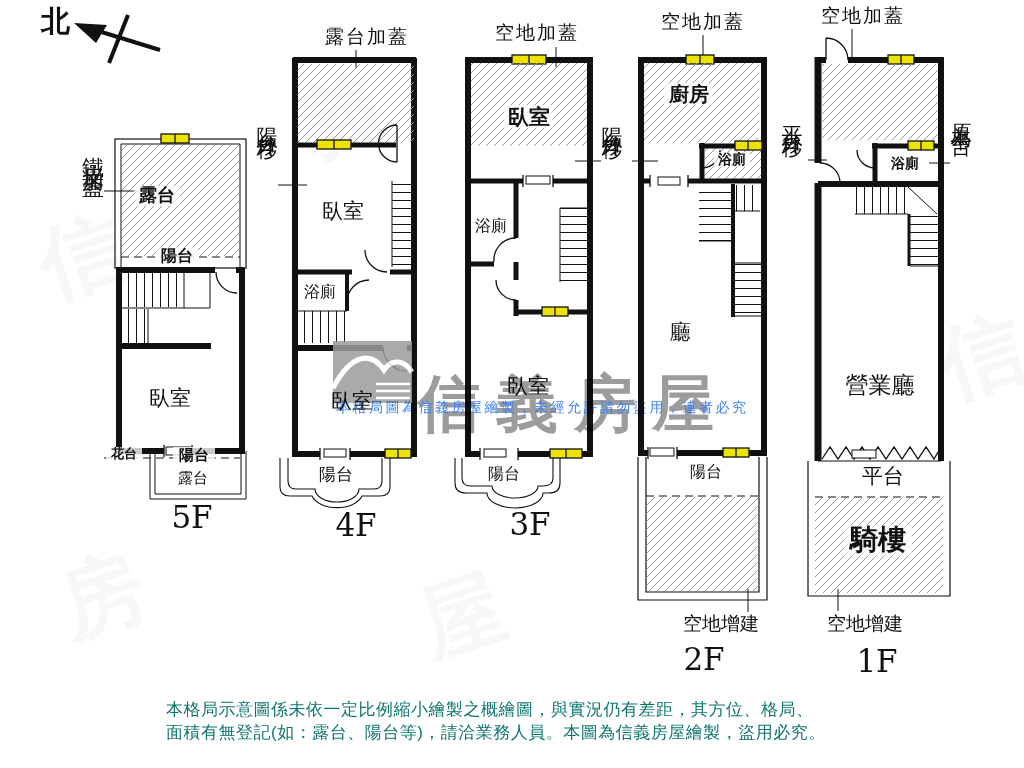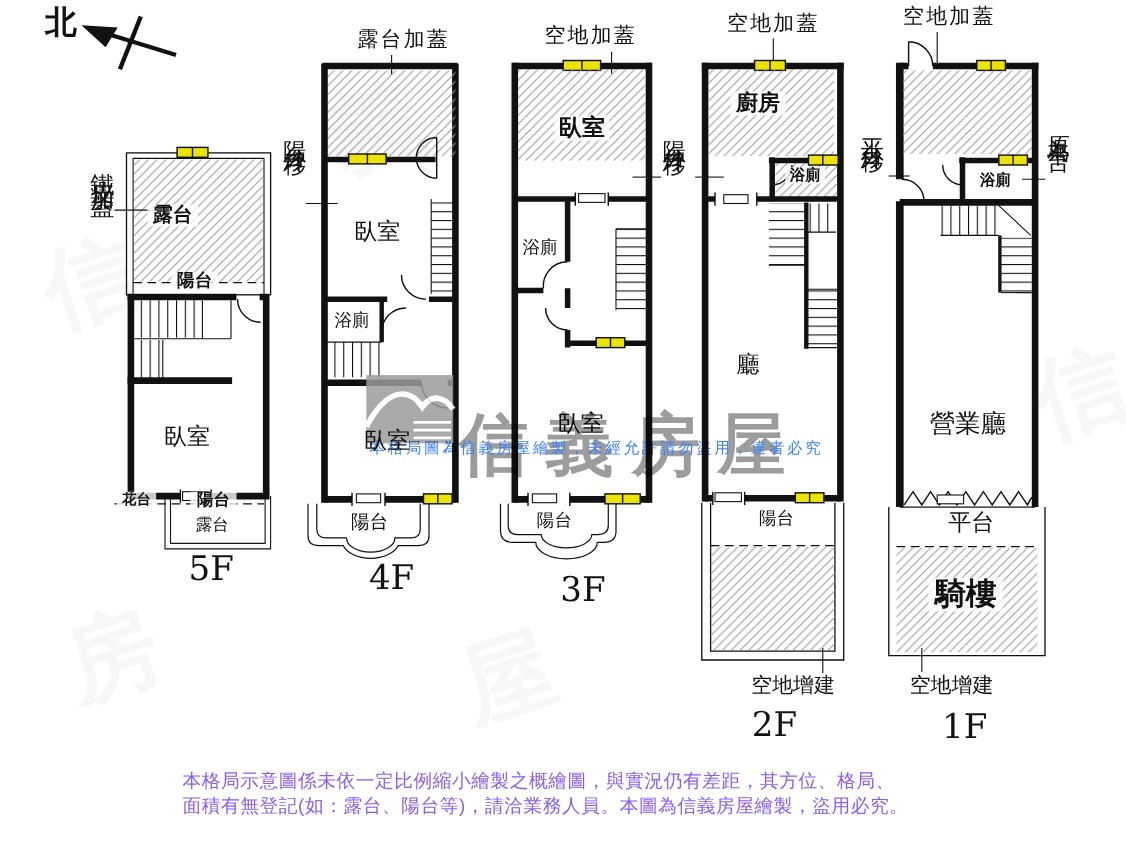--- a/index.html
+++ b/index.html
@@ -12,21 +12,21 @@
   .wbg{background:rgba(255,255,255,0.78);padding:0 1px;font-weight:bold;}
   .floor-label{font-family:"DejaVu Serif","Liberation Serif",serif;font-size:31px;color:#111;}
   .ghost{position:absolute;z-index:0;color:rgba(120,120,120,0.06);font-size:84px;
          font-weight:bold;transform:rotate(-18deg);pointer-events:none;}
   #wm-layer{position:absolute;left:0;top:0;width:1024px;height:768px;z-index:4;
             pointer-events:none;mix-blend-mode:multiply;}
   #wm-brand{position:absolute;left:418px;top:338px;font-size:62px;font-weight:bold;
             font-family:"DejaVu Serif","Liberation Serif",serif;color:#9c9c9c;letter-spacing:16px;margin-top:24px;}
   #wm-notice{position:absolute;left:336px;top:399px;font-size:14px;color:#3b82f6;letter-spacing:2.5px;}
   #disclaimer{position:absolute;left:166px;top:699px;width:712px;z-index:3;
-              font-size:17px;line-height:1.33;color:#8b5cf6;letter-spacing:0.5px;}
+              font-size:17px;line-height:1.33;color:#0f766e;letter-spacing:0.5px;}
   #north-label{position:absolute;left:41px;top:6px;font-size:29px;font-weight:bold;z-index:3;}
 </style>
 </head>
 <body>
 
 <div id="stage">
 
   <span class="ghost" style="left:40px;top:200px;">信</span>
   <span class="ghost" style="left:300px;top:60px;">義</span>
   <span class="ghost" style="left:60px;top:540px;">房</span>
@@ -221,21 +221,21 @@
   <div class="lbl" style="left:328px;top:389px;width:48px;font-size:21px;">臥室</div>
   <div class="lbl" style="left:314px;top:466px;width:44px;font-size:17px;">陽台</div>
   <div class="lbl floor-label" style="left:332px;top:508px;width:48px;">4F</div>
 
   <div class="lbl" style="left:489px;top:23px;width:96px;font-size:19px;letter-spacing:2px;">空地加蓋</div>
   <div class="vlabel" style="left:602px;top:111px;">陽台外移</div>
   <div class="lbl wbg" style="left:504px;top:105px;width:48px;font-size:21px;">臥室</div>
   <div class="lbl" style="left:472px;top:217px;width:38px;font-size:16px;">浴廁</div>
   <div class="lbl" style="left:504px;top:374px;width:48px;font-size:21px;">臥室</div>
   <div class="lbl" style="left:483px;top:465px;width:42px;font-size:16px;">陽台</div>
-  <div class="lbl floor-label" style="left:506px;top:507px;width:48px;margin-top:12px;">3F</div>
+  <div class="lbl floor-label" style="left:506px;top:507px;width:48px;">3F</div>
 
   <div class="lbl" style="left:655px;top:12px;width:96px;font-size:19px;letter-spacing:2px;">空地加蓋</div>
   <div class="lbl wbg" style="left:664px;top:83px;width:48px;font-size:20px;">廚房</div>
   <div class="lbl wbg" style="left:714px;top:152px;width:34px;font-size:14px;">浴廁</div>
   <div class="lbl" style="left:668px;top:320px;width:24px;font-size:21px;">廳</div>
   <div class="lbl" style="left:688px;top:463px;width:36px;font-size:16px;">陽台</div>
   <div class="lbl" style="left:676px;top:614px;width:90px;font-size:19px;">空地增建</div>
   <div class="lbl floor-label" style="left:680px;top:642px;width:48px;">2F</div>
 
   <div class="lbl" style="left:815px;top:6px;width:96px;font-size:19px;letter-spacing:2px;">空地加蓋</div>

